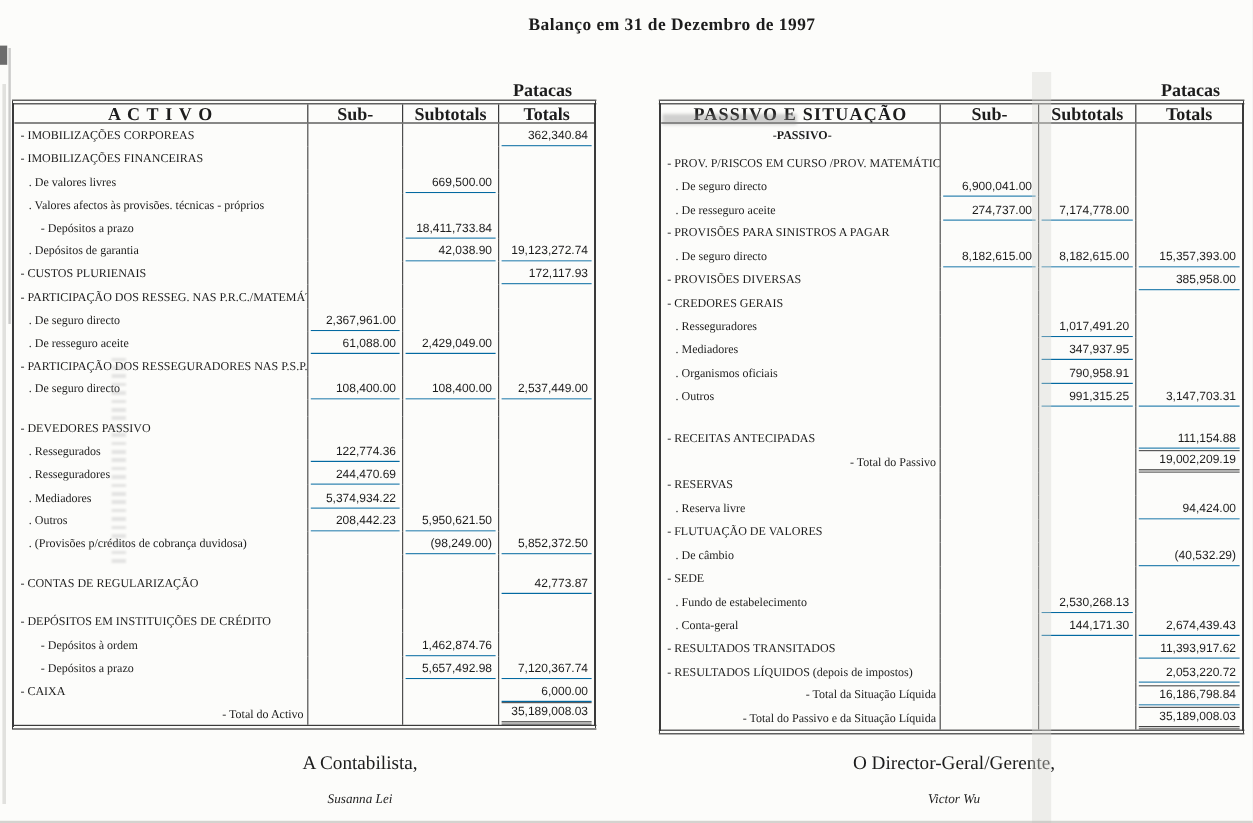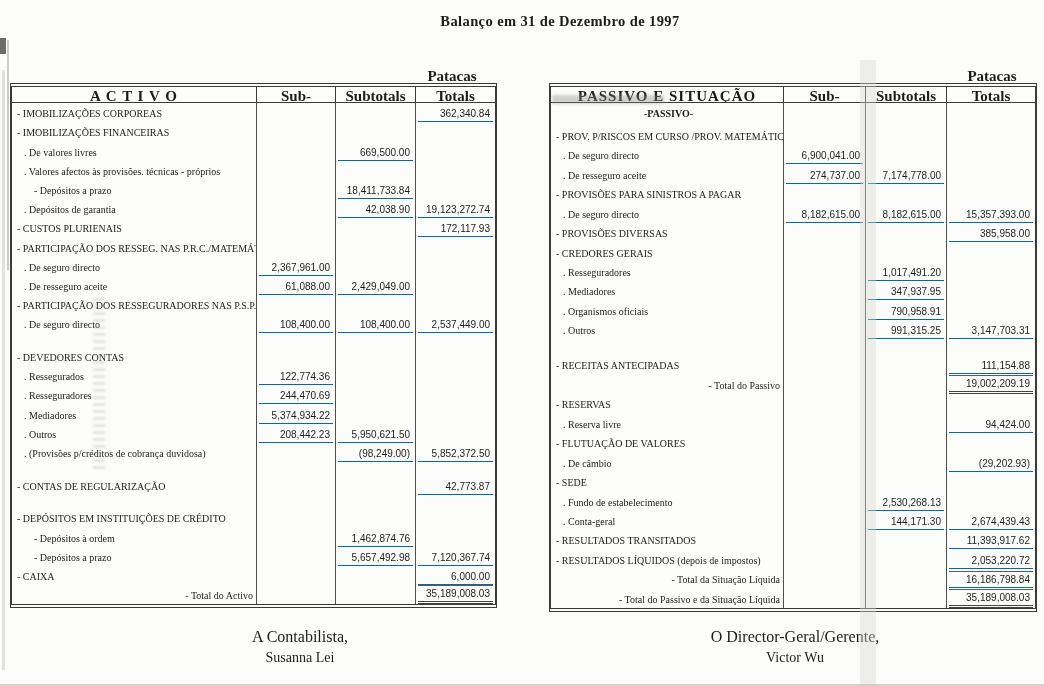--- a/index.html
+++ b/index.html
@@ -33,21 +33,21 @@
   .cell.label.al-center{justify-content:center;font-weight:bold;padding-bottom:6px;}
   .cell.num{font-family:"Liberation Sans",sans-serif;font-size:10px;padding:0 2px;}
   .val{display:block;width:100%;text-align:right;border-bottom:1px solid #0369a1;
        padding:0 3px 1px 0;line-height:12px;}
   .val.tline{border-top:1px solid #5a5a5a;padding-top:2px;}
   .val.dbl{border-bottom:3px double #444;}
   .sig{position:absolute;text-align:center;width:300px;}
   #sig-left{left:150px;top:628px;}
   #sig-right{left:645px;top:628px;}
   .sig .role{font-size:16px;}
-  .sig .name{font-size:14px;margin-top:4px;}
+  .sig .name{font-style:italic;font-size:11px;margin-top:14px;}
   .artifact{position:absolute;pointer-events:none;}
   #edge-mark1{left:0;top:38px;width:6px;height:16px;background:#3c3c3c;opacity:.75;}
   #edge-line1{left:7px;top:40px;width:2px;height:230px;background:#999;opacity:.5;}
   #edge-line2{left:2px;top:70px;width:3px;height:600px;background:#c2c0bc;opacity:.45;}
   #right-band{left:860px;top:60px;width:16px;height:626px;background:#d8d6d2;opacity:.4;}
   #bleed-smudge{left:93px;top:298px;width:12px;height:175px;opacity:.25;filter:blur(1px);
     background:repeating-linear-gradient(180deg,#9a9a9a 0 3px,transparent 3px 7px);}
   #header-smudge{left:552px;top:95px;width:112px;height:9px;background:#8a8a8a;
                  opacity:.38;filter:blur(1.5px);}
   #bottom-line{left:0;top:684px;width:1044px;height:2px;background:#b9b7b3;opacity:.6;}
@@ -165,21 +165,21 @@
               <span class="val">2,537,449.00</span>
             </div>
           </div>
           <div class="trow" style="flex-grow: 0.7;">
             <div class="cell label"></div>
             <div class="cell num"></div>
             <div class="cell num"></div>
             <div class="cell num"></div>
           </div>
           <div class="trow">
-            <div class="cell label">- DEVEDORES CONTAS</div>
+            <div class="cell label">- DEVEDORES PASSIVO</div>
             <div class="cell num"></div>
             <div class="cell num"></div>
             <div class="cell num"></div>
           </div>
           <div class="trow">
             <div class="cell label ind1">. Ressegurados</div>
             <div class="cell num">
               <span class="val">122,774.36</span>
             </div>
             <div class="cell num"></div>
@@ -431,21 +431,21 @@
             <div class="cell label">- FLUTUAÇÃO DE VALORES</div>
             <div class="cell num"></div>
             <div class="cell num"></div>
             <div class="cell num"></div>
           </div>
           <div class="trow">
             <div class="cell label ind1">. De câmbio</div>
             <div class="cell num"></div>
             <div class="cell num"></div>
             <div class="cell num">
-              <span class="val">(29,202.93)</span>
+              <span class="val">(40,532.29)</span>
             </div>
           </div>
           <div class="trow">
             <div class="cell label">- SEDE</div>
             <div class="cell num"></div>
             <div class="cell num"></div>
             <div class="cell num"></div>
           </div>
           <div class="trow">
             <div class="cell label ind1">. Fundo de estabelecimento</div>

